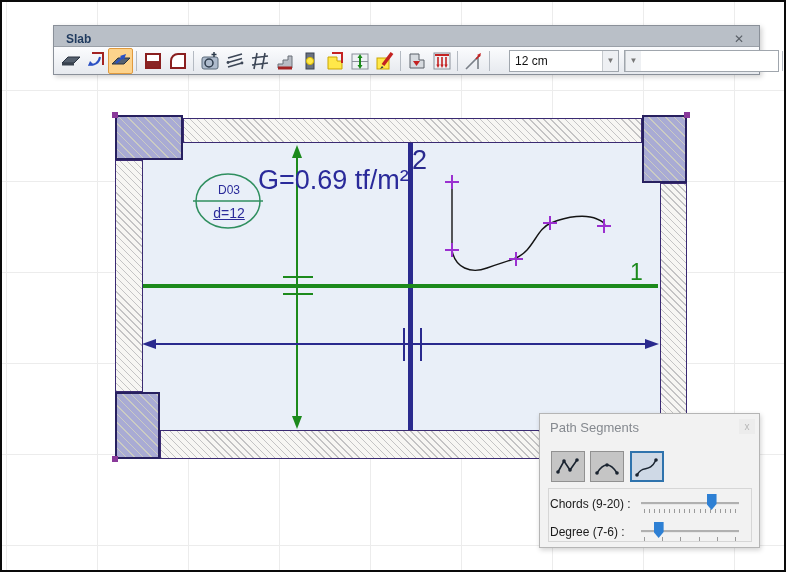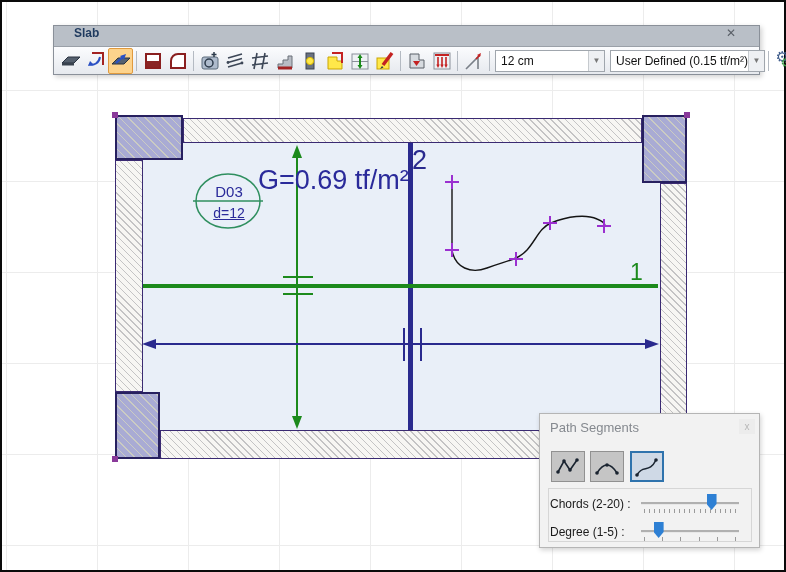--- a/index.html
+++ b/index.html
@@ -6,55 +6,55 @@
   #screen{position:relative;width:786px;height:572px;overflow:hidden;background:#fff;
     box-shadow:inset 0 0 0 2px #0a0a0a;
     background-image:
       linear-gradient(to bottom, #ececec 1px, transparent 1px),
       linear-gradient(to right, #ececec 1px, transparent 1px);
     background-size:91px 91px, 91px 91px;
     background-position:0 90px, 6px 0;}
   
   #slab-window{position:absolute;left:53px;top:25px;width:705px;height:48px;
     border:1px solid #8a9099;background:#eef1f5;box-shadow:2px 2px 5px rgba(0,0,0,.18);}
-  #slab-titlebar{height:20px;background:#b9bfc7;display:flex;align-items:flex-start;
-    padding:0 20px;border-bottom:1px solid #9aa0a8;}
+  #slab-titlebar{height:20px;background:#b9bfc7;display:flex;align-items:flex-end;
+    padding:0 12px;border-bottom:1px solid #9aa0a8;}
   #slab-title{font-size:12px;font-weight:bold;color:#1f3a5f;flex:1;}
   #slab-close{font-size:12px;color:#5a6068;width:16px;text-align:center;cursor:default;}
   #slab-toolbar{height:27px;display:flex;align-items:center;padding:0 4px;
     background:linear-gradient(#fbfcfe,#e6e9ee);}
   .tb-icon{width:23px;height:24px;display:flex;align-items:center;justify-content:center;
     border:1px solid transparent;border-radius:2px;flex:0 0 auto;}
   .tb-icon.selected{background:#fdd38c;border:1px solid #e09a3e;}
   .tb-sep{width:1px;height:20px;background:#b4bac2;margin:0 3px;flex:0 0 auto;}
   .combo{height:20px;background:#fff;border:1px solid #a0a6ad;display:flex;align-items:center;
     font-size:12px;color:#111;flex:0 0 auto;}
   .combo .val{padding:0 5px;flex:1;white-space:nowrap;overflow:hidden;}
   .combo .arrow{width:15px;height:100%;background:#eef0f3;border-left:1px solid #c6cace;
     display:flex;align-items:center;justify-content:center;font-size:8px;color:#777;}
-  #combo-thickness{width:108px;margin-left:2px;}
+  #combo-thickness{width:108px;margin-left:16px;}
   #combo-load{width:153px;margin-left:5px;}
   .gears{font-size:15px;line-height:1;position:relative;width:22px;height:22px;}
   .gears .g1{position:absolute;left:2px;top:-1px;color:#44608e;}
   .gears .g2{position:absolute;left:7px;top:6px;color:#3c9a44;font-size:13px;}
   
   .wall{position:absolute;background-color:#f7f6f3;
     background-image:repeating-linear-gradient(45deg, rgba(145,145,150,.5) 0 1px, transparent 1px 5px);
     border:1px solid #3a2a72;box-sizing:border-box;}
   .column{position:absolute;background-color:#a9abd4;
     background-image:repeating-linear-gradient(45deg, rgba(230,230,180,.55) 0 1px, transparent 1px 6px);
     border:2px solid #27205f;box-sizing:border-box;}
   #slab-interior{position:absolute;left:143px;top:143px;width:517px;height:287px;background:#e9eff8;}
   #drawing-svg{position:absolute;left:0;top:0;width:786px;height:572px;}
   .annot{position:absolute;color:#2a2a9a;line-height:1;white-space:nowrap;}
   #label-g{left:258px;top:167px;font-size:27px;}
   #label-q{left:258px;top:199px;font-size:27px;}
   #axis2-label{left:412px;top:147px;font-size:27px;color:#2a2a8e;}
   #axis1-label{left:630px;top:261px;font-size:23px;color:#1c8a1c;}
-  #panel-d03{left:204px;top:184px;width:50px;text-align:center;font-size:15px;}
+  #panel-d03{left:204px;top:184px;width:50px;text-align:center;font-size:12px;}
   #panel-d12{left:204px;top:206px;width:50px;text-align:center;font-size:14px;text-decoration:underline;}
   
   #path-panel{position:absolute;left:539px;top:413px;width:221px;height:135px;background:#f2f2f2;
     border:1px solid #b5b5b5;box-shadow:1px 2px 5px rgba(0,0,0,.18);box-sizing:border-box;}
   #pp-title{position:absolute;left:10px;top:6px;font-size:13px;color:#85898f;}
   #pp-close{position:absolute;right:4px;top:5px;width:16px;height:15px;background:#ececec;
     color:#b8b8b8;font-size:10px;display:flex;align-items:center;justify-content:center;}
   .pp-btn{position:absolute;top:37px;width:34px;height:31px;background:#c5c5c5;
     border:1px solid #919191;box-sizing:border-box;display:flex;align-items:center;justify-content:center;}
   .pp-btn.selected{background:#cfd9e6;border:2px solid #2f73ad;}
@@ -270,21 +270,20 @@
             <polygon points="18,3 14,5 17,7" fill="#c42222"></polygon>
           </svg>
       </span>
       <span class="tb-sep"></span>
 
       <span class="combo" id="combo-thickness">
         <span class="val">12 cm</span>
         <span class="arrow">▼</span>
       </span>
       <span class="combo" id="combo-load">
-        <span class="val">User Defined  (0.15 tf/m²)</span>
         <span class="arrow">▼</span>
       </span>
       <span class="tb-sep"></span>
 
       <span class="tb-icon">
         <span class="gears">
             <span class="g1">⚙</span>
             <span class="g2">⚙</span>
           </span>
       </span>
@@ -321,21 +320,21 @@
           <path d="M3,19 C9,8 15,18 22,4" fill="none" stroke="#1a2430" stroke-width="1.6"></path>
           <g fill="#1a2430">
             <circle cx="3" cy="19" r="1.8"></circle>
             <circle cx="22" cy="4" r="1.8"></circle>
           </g>
         </svg>
     </div>
 
     <div id="pp-group"></div>
 
-    <div class="pp-row-label" id="pp-label-chords">Chords (2-20) :</div>
+    <div class="pp-row-label" id="pp-label-chords">Chords (9-20) :</div>
     <div class="track" id="track-chords">
       <div class="thumb" style="left: calc(72% - 5px);"></div>
     </div>
     <div class="ticks" id="ticks-chords">
         <span></span>
         <span></span>
         <span></span>
         <span></span>
         <span></span>
         <span></span>
@@ -347,21 +346,21 @@
         <span></span>
         <span></span>
         <span></span>
         <span></span>
         <span></span>
         <span></span>
         <span></span>
         <span></span>
       </div>
 
-    <div class="pp-row-label" id="pp-label-degree">Degree (1-5) :</div>
+    <div class="pp-row-label" id="pp-label-degree">Degree (7-6) :</div>
     <div class="track" id="track-degree">
       <div class="thumb" style="left: calc(18% - 5px);"></div>
     </div>
     <div class="ticks" id="ticks-degree">
         <span></span>
         <span></span>
         <span></span>
         <span></span>
         <span></span>
         <span></span>

